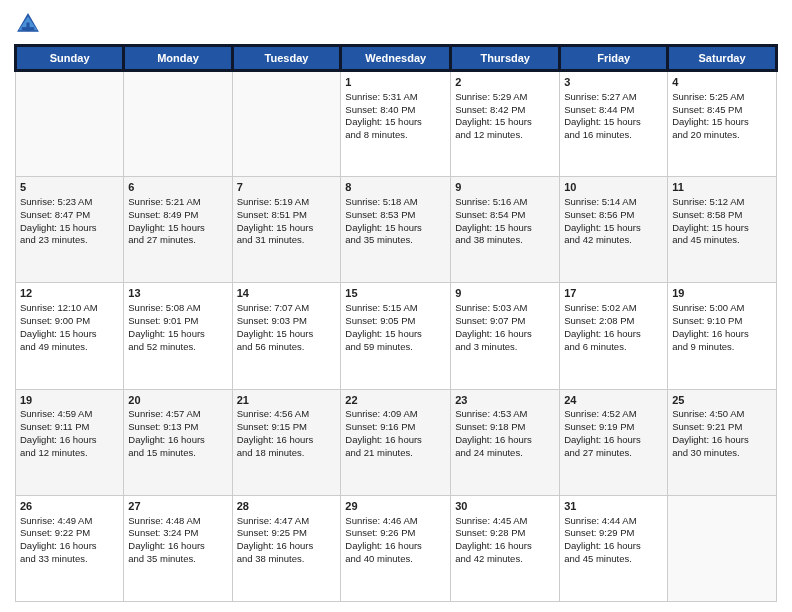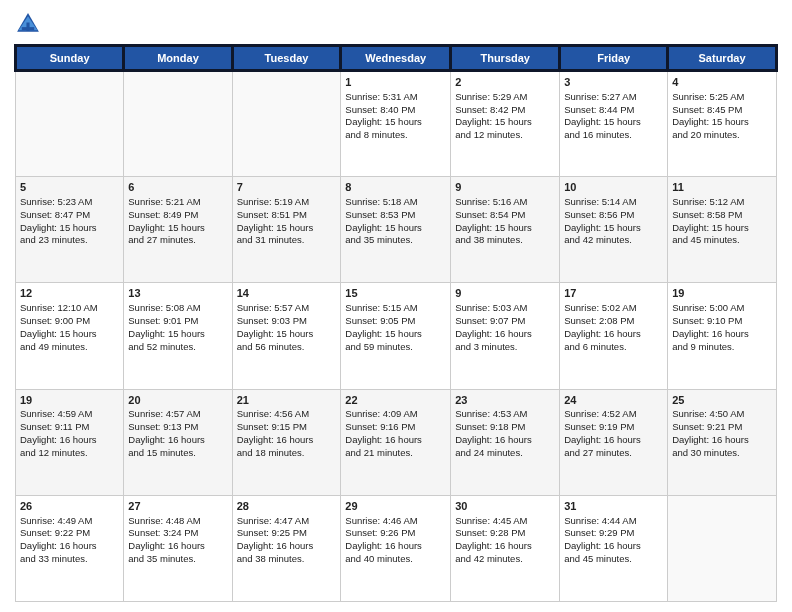--- a/index.html
+++ b/index.html
@@ -218,21 +218,21 @@
           </td>
           <td>
             <span class="day-num">13</span>
             <div>Sunrise: 5:08 AM</div>
             <div>Sunset: 9:01 PM</div>
             <div>Daylight: 15 hours</div>
             <div>and 52 minutes.</div>
           </td>
           <td>
             <span class="day-num">14</span>
-            <div>Sunrise: 5:57 AM</div>
+            <div>Sunrise: 7:07 AM</div>
             <div>Sunset: 9:03 PM</div>
             <div>Daylight: 15 hours</div>
             <div>and 56 minutes.</div>
           </td>
           <td>
             <span class="day-num">15</span>
             <div>Sunrise: 5:15 AM</div>
             <div>Sunset: 9:05 PM</div>
             <div>Daylight: 15 hours</div>
             <div>and 59 minutes.</div>

